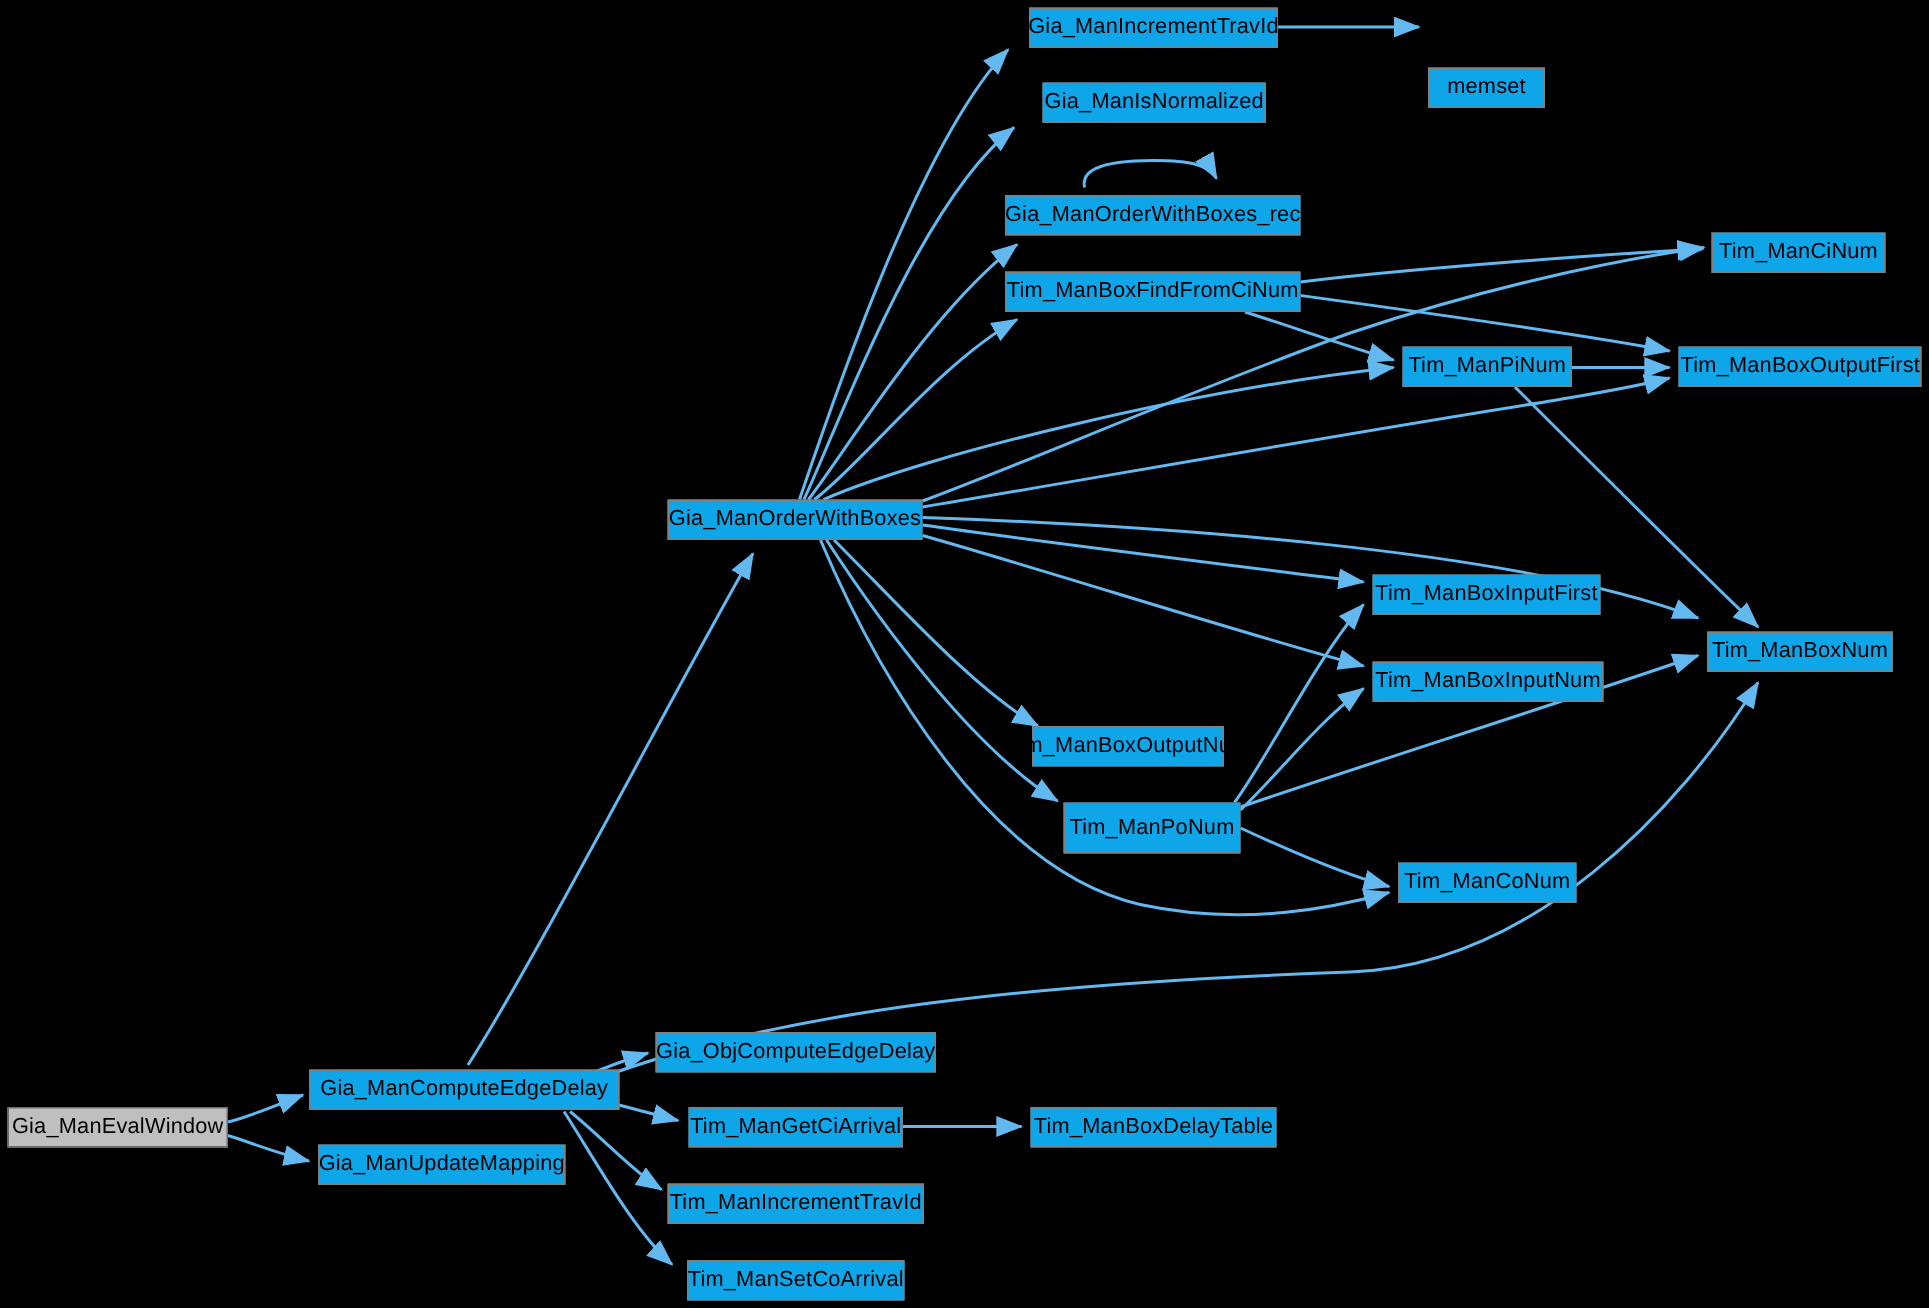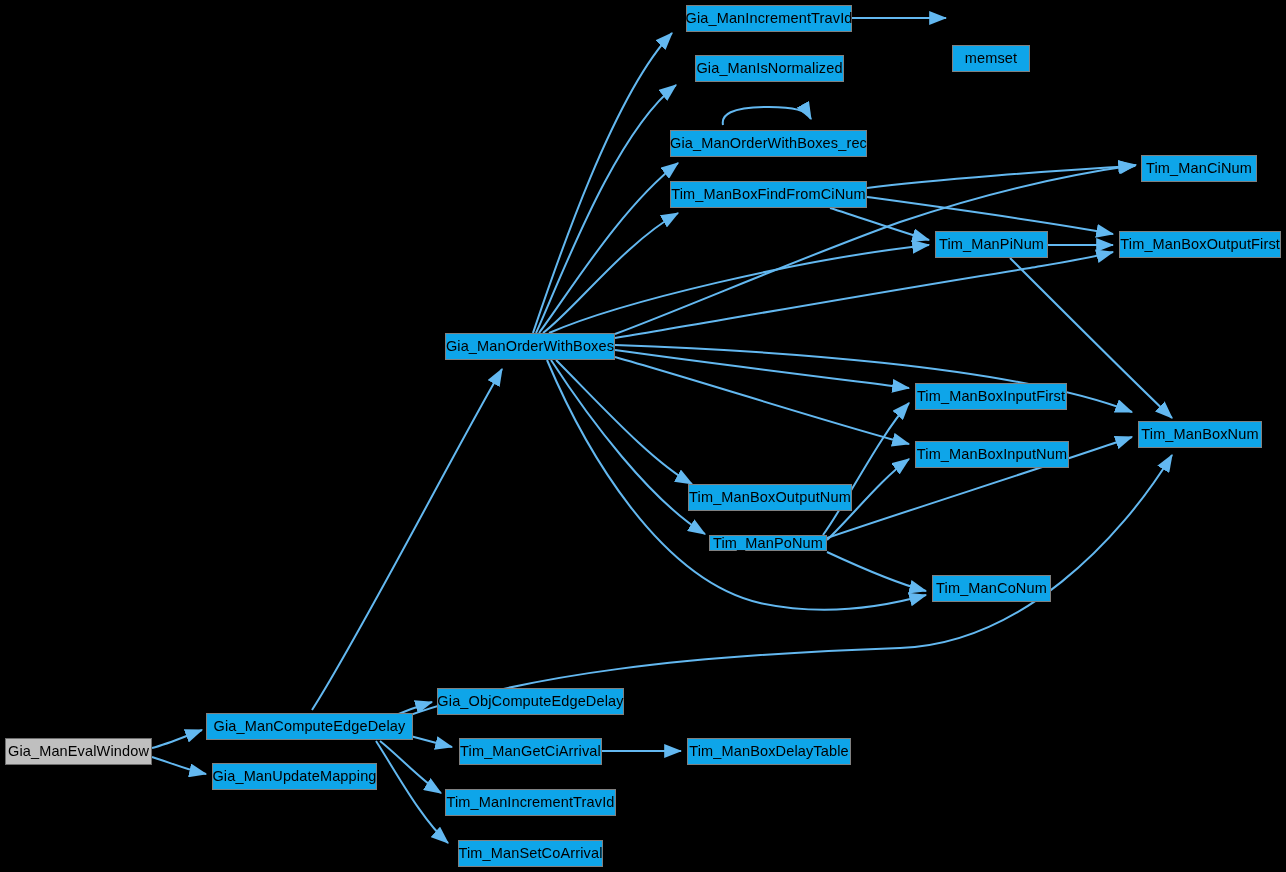--- a/index.html
+++ b/index.html
@@ -148,24 +148,24 @@
       </div>
       <div class="node" style="left: 915px; top: 383px; width: 152px; height: 27px;">
         <span class="node-label">Tim_ManBoxInputFirst</span>
       </div>
       <div class="node" style="left: 915px; top: 441px; width: 154px; height: 27px;">
         <span class="node-label">Tim_ManBoxInputNum</span>
       </div>
       <div class="node" style="left: 1138px; top: 421px; width: 124px; height: 27px;">
         <span class="node-label">Tim_ManBoxNum</span>
       </div>
-      <div class="node" style="left: 688px; top: 484px; width: 164px; height: 27px;">
+      <div class="node" style="left: 688px; top: 484px; width: 128px; height: 27px;">
         <span class="node-label">Tim_ManBoxOutputNum</span>
       </div>
-      <div class="node" style="left: 709px; top: 535px; width: 118px; height: 16px;">
+      <div class="node" style="left: 709px; top: 535px; width: 118px; height: 34px;">
         <span class="node-label">Tim_ManPoNum</span>
       </div>
       <div class="node" style="left: 932px; top: 575px; width: 119px; height: 27px;">
         <span class="node-label">Tim_ManCoNum</span>
       </div>
     </div>
 
 </div>
 
 </body></html>

